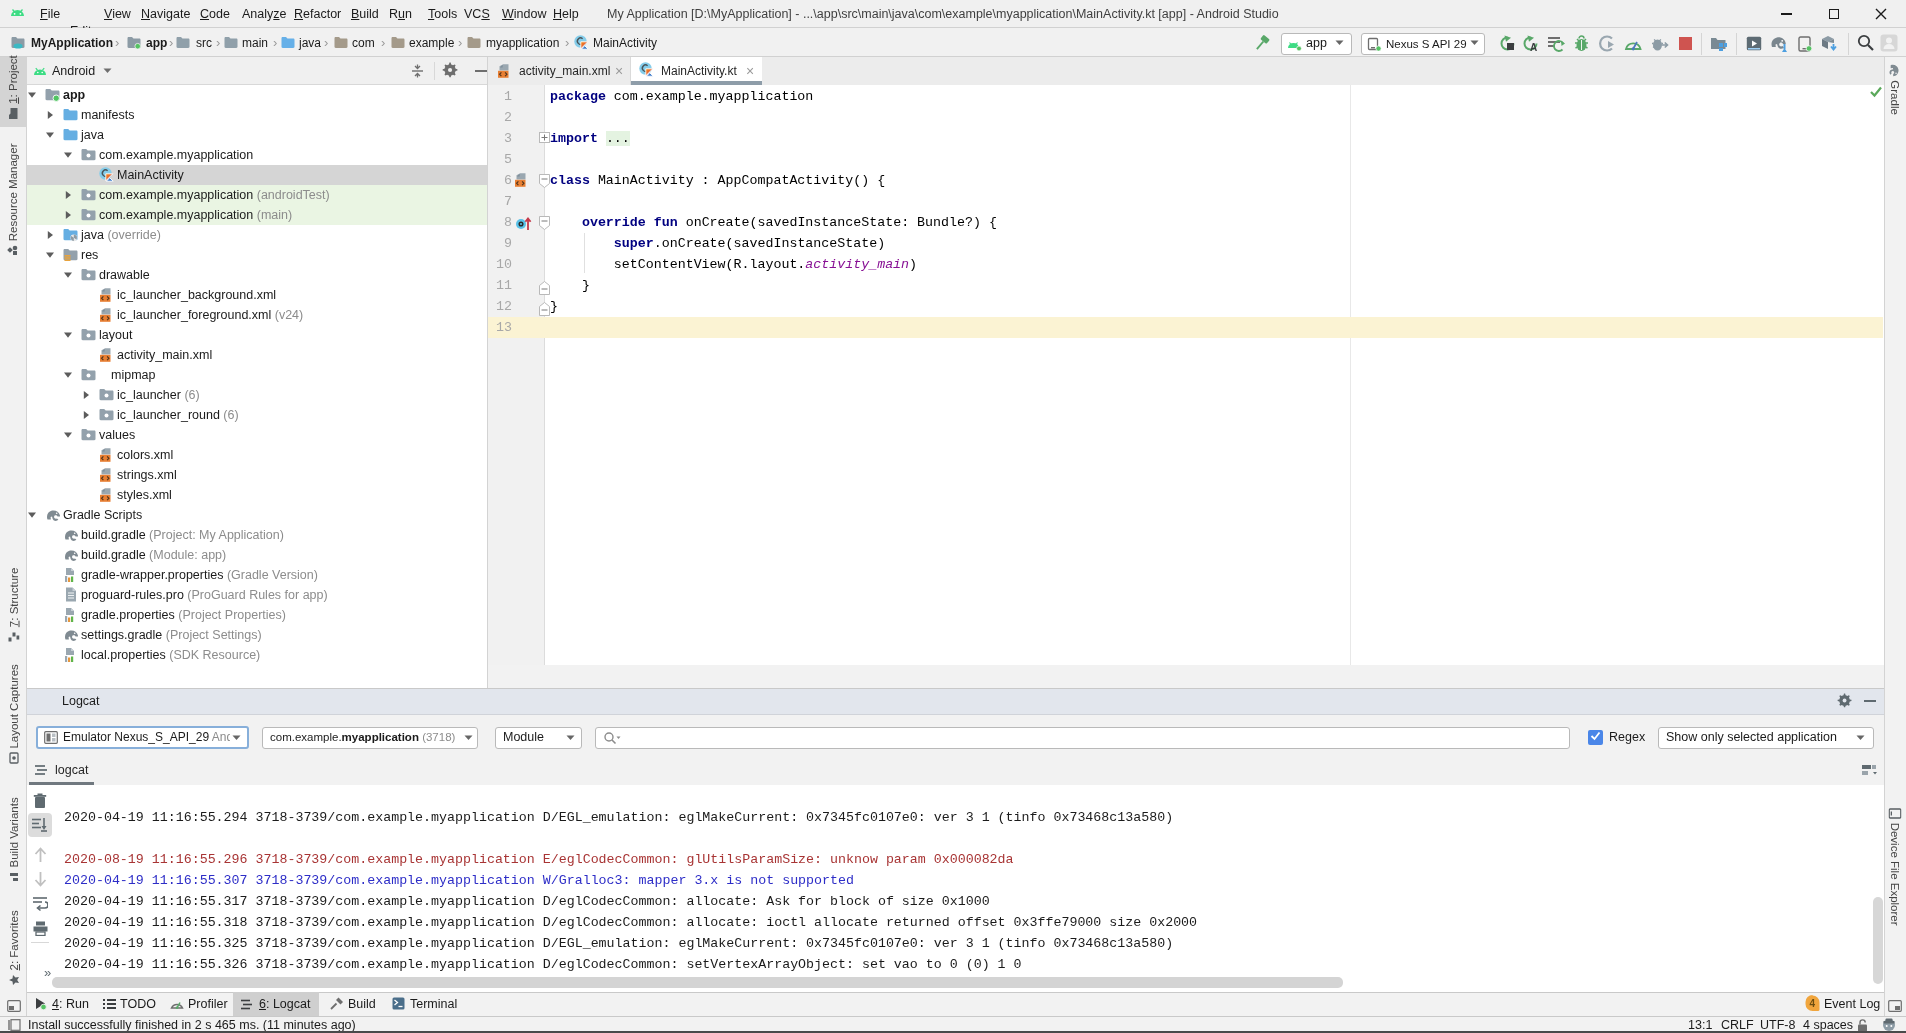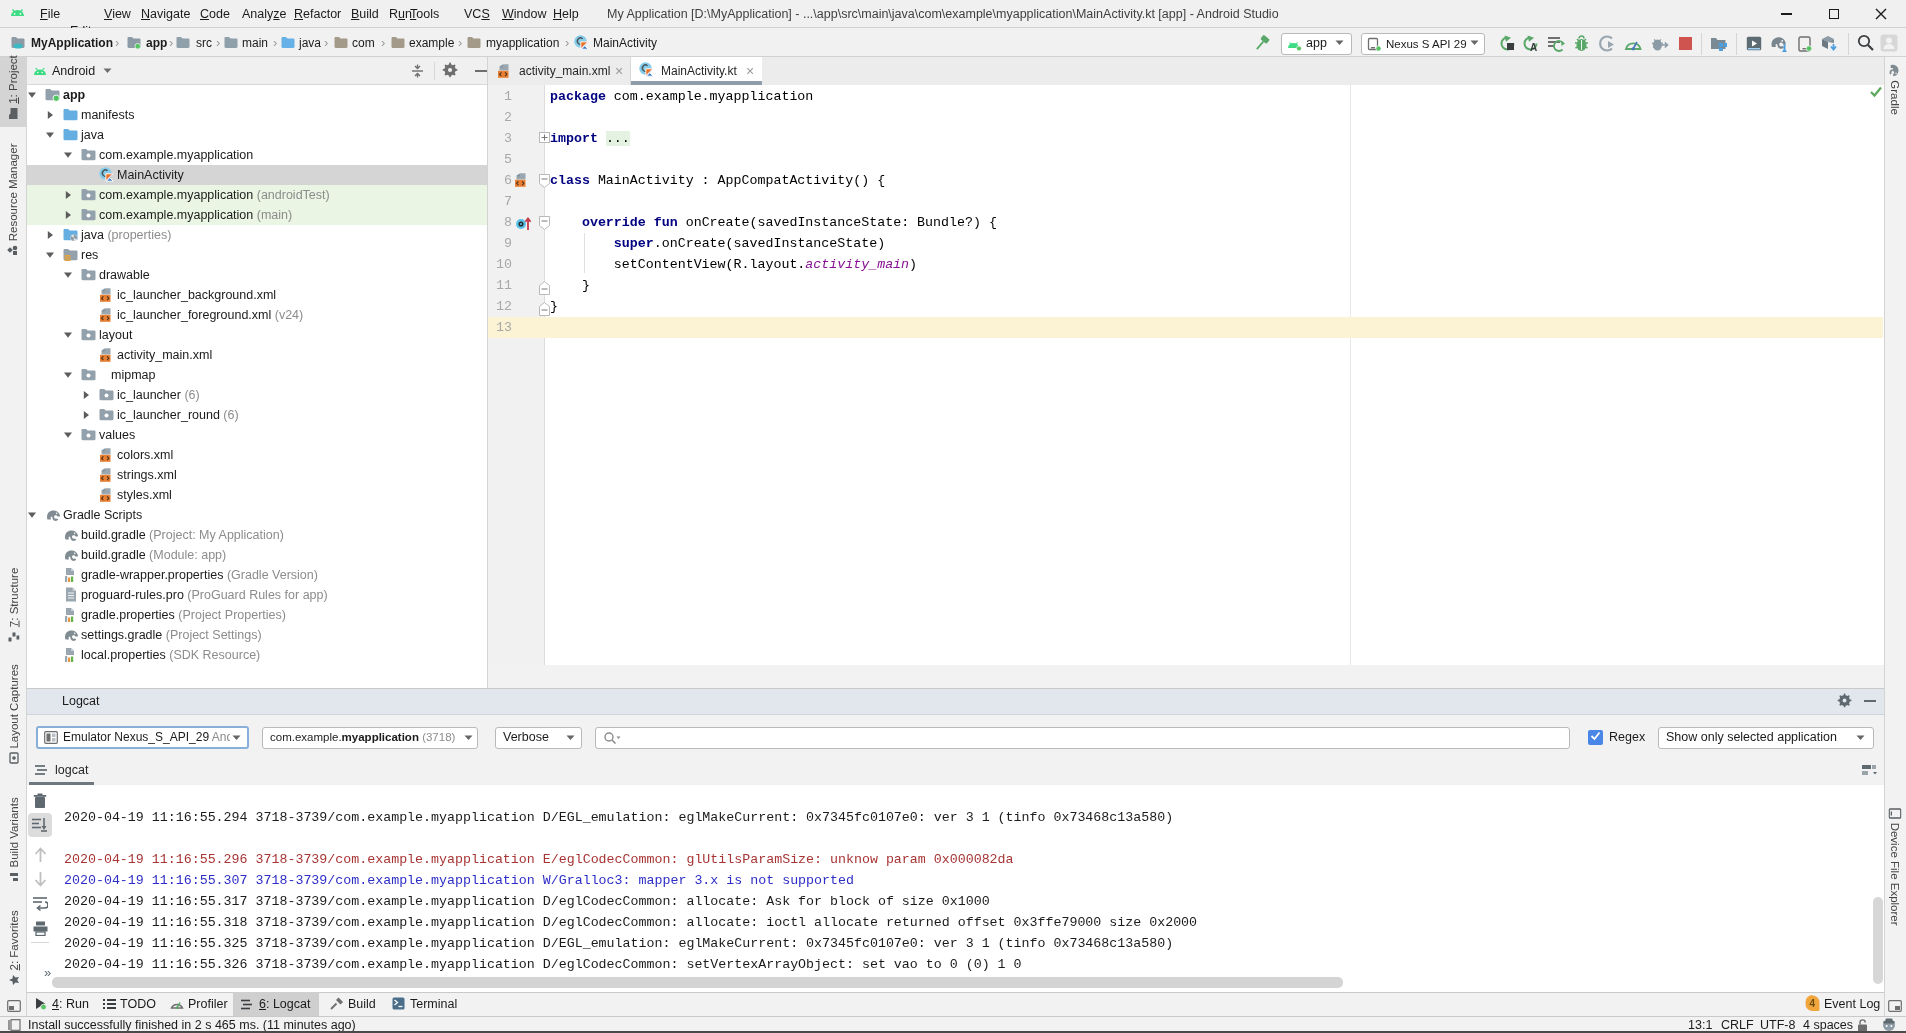--- a/index.html
+++ b/index.html
@@ -30,21 +30,21 @@
 <div id="menus">
 <span class="a" style="left:40px;top:7px;"><u>F</u>ile</span>
 <span class="a" style="left:70px;top:24px;"><u>E</u>dit</span>
 <span class="a" style="left:104px;top:7px;"><u>V</u>iew</span>
 <span class="a" style="left:141px;top:7px;"><u>N</u>avigate</span>
 <span class="a" style="left:200px;top:7px;"><u>C</u>ode</span>
 <span class="a" style="left:242px;top:7px;">Analy<u>z</u>e</span>
 <span class="a" style="left:294px;top:7px;"><u>R</u>efactor</span>
 <span class="a" style="left:351px;top:7px;"><u>B</u>uild</span>
 <span class="a" style="left:389px;top:7px;">R<u>u</u>n</span>
-<span class="a" style="left:410px;top:7px;text-align:right;"><u>T</u>ools</span>
+<span class="a" style="left:428px;top:7px;text-align:right;"><u>T</u>ools</span>
 <span class="a" style="left:464px;top:7px;">VC<u>S</u></span>
 <span class="a" style="left:502px;top:7px;"><u>W</u>indow</span>
 <span class="a" style="left:553px;top:7px;"><u>H</u>elp</span>
 </div>
 <div class="a" style="left:607px;top:7px;color:#3f3f3f;">My Application [D:\MyApplication] - ...\app\src\main\java\com\example\myapplication\MainActivity.kt [app] - Android Studio</div>
 
 <div class="a" style="left:1781px;top:13px;width:11px;height:2px;background:#1a1a1a;"></div>
 <div class="a" style="left:1829px;top:9px;width:10px;height:10px;border:1.5px solid #1a1a1a;"></div>
 <div class="a" style="left:1875px;top:8px;">
     <svg width="12" height="12" viewBox="0 0 12 12">
@@ -486,21 +486,21 @@
 <span class="a" style="left:46px;top:231px;">
       <svg width="8" height="8">
         <use href="#tright"></use>
       </svg>
     </span>
 <span class="a" style="left:63px;top:227px;">
       <svg width="15" height="16">
         <use href="#fgen"></use>
       </svg>
     </span>
-<span class="a" style="left:81px;top:228px;">java <span class="gray">(properties)</span></span>
+<span class="a" style="left:81px;top:228px;">java <span class="gray">(override)</span></span>
 <span class="a" style="left:46px;top:251px;">
       <svg width="8" height="8">
         <use href="#tdown"></use>
       </svg>
     </span>
 <span class="a" style="left:63px;top:247px;">
       <svg width="15" height="16">
         <use href="#fres"></use>
       </svg>
     </span>
@@ -796,21 +796,21 @@
       </svg>
     </span>
 <div class="a" style="left:262px;top:727px;width:216px;height:22px;background:#fff;border:1px solid #b9b9b9;border-radius:3px;"></div>
 <span class="a" style="left:270px;top:731px;font-size:11.5px;">com.example.<span class="b">myapplication</span> <span class="gray">(3718)</span></span>
 <span class="a" style="left:464px;top:735px;">
       <svg width="9" height="6" viewBox="0 0 9 6">
         <path d="M0.5 0.5 L4.5 5 L8.5 0.5 Z" fill="#666"></path>
       </svg>
     </span>
 <div class="a" style="left:495px;top:727px;width:87px;height:22px;background:#fff;border:1px solid #b9b9b9;border-radius:3px;"></div>
-<span class="a" style="left:503px;top:730px;">Verbose</span>
+<span class="a" style="left:503px;top:730px;">Module</span>
 <span class="a" style="left:566px;top:735px;">
       <svg width="9" height="6" viewBox="0 0 9 6">
         <path d="M0.5 0.5 L4.5 5 L8.5 0.5 Z" fill="#666"></path>
       </svg>
     </span>
 <div class="a" style="left:595px;top:727px;width:975px;height:22px;background:#fff;border:1px solid #b9b9b9;border-radius:3px;"></div>
 <span class="a" style="left:603px;top:731px;">
       <svg width="18" height="14" viewBox="0 0 18 14">
         <circle cx="6" cy="6" r="4" fill="none" stroke="#8c8c8c" stroke-width="1.4"></circle>
         <line x1="9" y1="9" x2="12.5" y2="12.5" stroke="#8c8c8c" stroke-width="1.6"></line>
@@ -901,21 +901,21 @@
         <rect x="3" y="0.5" width="9" height="4" fill="#5f6a70"></rect>
         <rect x="0.5" y="5.5" width="14" height="5" fill="#5f6a70"></rect>
         <rect x="3" y="11" width="9" height="3.5" fill="none" stroke="#5f6a70" stroke-width="1.3"></rect>
       </svg>
     </span>
 <div class="a" style="left:31px;top:942px;width:18px;height:1px;background:#d8d8d8;"></div>
 <span class="a" style="left:44px;top:965px;color:#5f6a70;font-size:13px;letter-spacing:1px;">»</span>
 </div>
 <div id="loglines" class="mono">
 <span class="a" style="left:64px;top:810px;">2020-04-19 11:16:55.294 3718-3739/com.example.myapplication D/EGL_emulation: eglMakeCurrent: 0x7345fc0107e0: ver 3 1 (tinfo 0x73468c13a580)</span>
-<span class="a" style="left:64px;top:852px;color:#a83434;">2020-04-19 11:16:55.296 3718-3739/com.example.myapplication E/eglCodecCommon: glUtilsParamSize: unknow param 0x000082da</span>
+<span class="a" style="left:64px;top:852px;color:#a83434;">2020-08-19 11:16:55.296 3718-3739/com.example.myapplication E/eglCodecCommon: glUtilsParamSize: unknow param 0x000082da</span>
 <span class="a" style="left:64px;top:873px;color:#2d2dc7;">2020-04-19 11:16:55.307 3718-3739/com.example.myapplication W/Gralloc3: mapper 3.x is not supported</span>
 <span class="a" style="left:64px;top:894px;">2020-04-19 11:16:55.317 3718-3739/com.example.myapplication D/eglCodecCommon: allocate: Ask for block of size 0x1000</span>
 <span class="a" style="left:64px;top:915px;">2020-04-19 11:16:55.318 3718-3739/com.example.myapplication D/eglCodecCommon: allocate: ioctl allocate returned offset 0x3ffe79000 size 0x2000</span>
 <span class="a" style="left:64px;top:936px;">2020-04-19 11:16:55.325 3718-3739/com.example.myapplication D/EGL_emulation: eglMakeCurrent: 0x7345fc0107e0: ver 3 1 (tinfo 0x73468c13a580)</span>
 <span class="a" style="left:64px;top:957px;">2020-04-19 11:16:55.326 3718-3739/com.example.myapplication D/eglCodecCommon: setVertexArrayObject: set vao to 0 (0) 1 0</span>
 </div>
 
 <div class="a" style="left:52px;top:977px;width:1291px;height:11px;background:#d4d4d4;border-radius:5px;"></div>
 
 <div class="a" style="left:1873px;top:897px;width:10px;height:87px;background:#d7d7d7;border-radius:5px;"></div>

